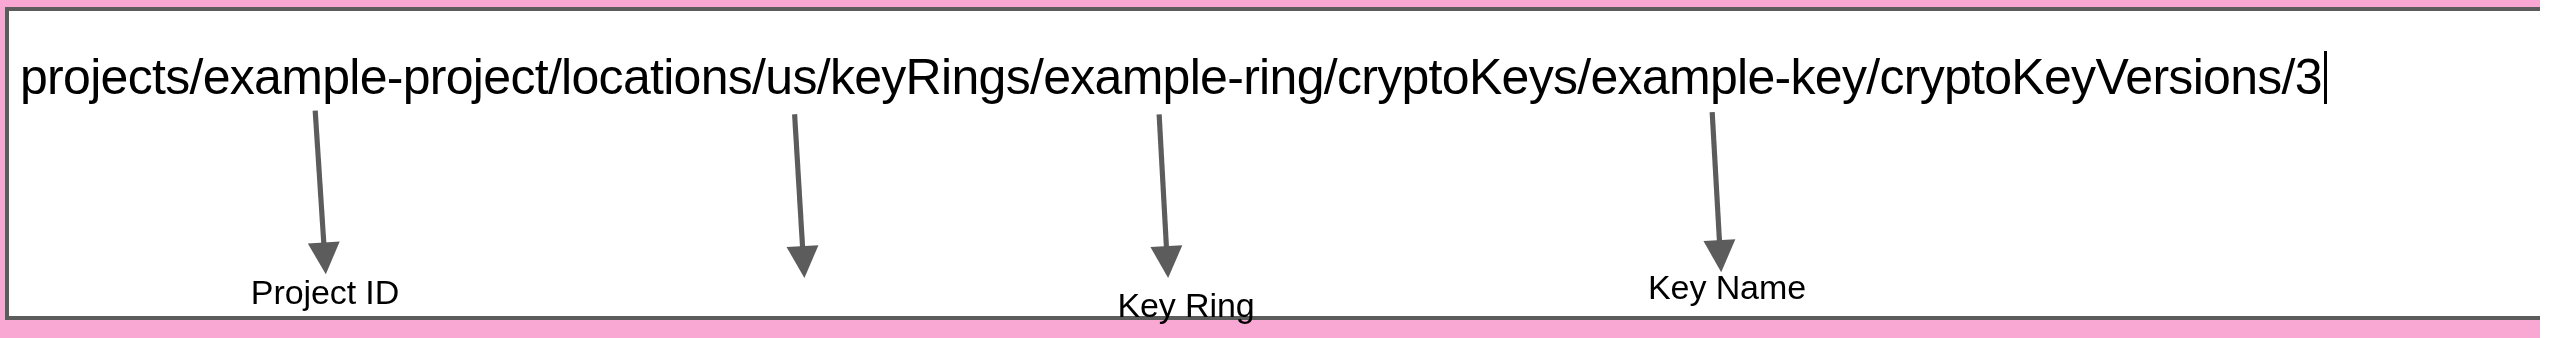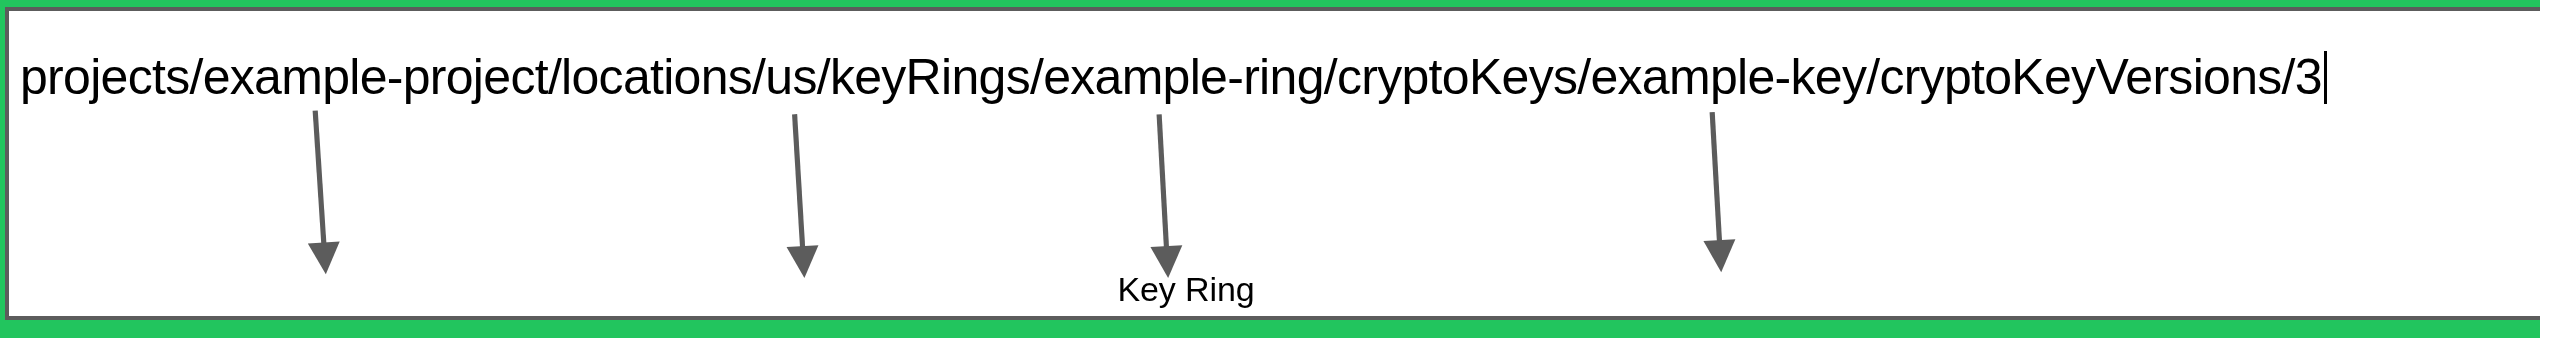--- a/index.html
+++ b/index.html
@@ -4,21 +4,21 @@
 <style>
   html, body {
     margin: 0;
     padding: 0;
     background: #ffffff;
   }
   #stage {
     position: relative;
     width: 2540px;
     height: 339px;
-    background: #22c55e;
+    background: #f9a8d4;
     overflow: hidden;
     font-family: "Liberation Sans", sans-serif;
   }
   
   #frame {
     position: absolute;
     left: 5.2px;
     top: 6.6px;
     width: 2559px;
     height: 313px;
@@ -94,19 +94,21 @@
 
     <line x1="428" y1="150" x2="441" y2="350" stroke="#5c5c5c" stroke-width="7" marker-end="url(#arrowhead)"></line>
 
     <line x1="1079" y1="155" x2="1091" y2="355" stroke="#5c5c5c" stroke-width="7" marker-end="url(#arrowhead)"></line>
 
     <line x1="1574" y1="155" x2="1585" y2="355" stroke="#5c5c5c" stroke-width="7" marker-end="url(#arrowhead)"></line>
 
     <line x1="2325" y1="152" x2="2336" y2="347" stroke="#5c5c5c" stroke-width="7" marker-end="url(#arrowhead)"></line>
   </svg>
 
+  <div class="ann-label" style="left:325px; top:275px;">Project ID</div>
 
 
-  <div class="ann-label" style="left:1186px; top:272px;">Key Ring</div>
+  <div class="ann-label" style="left:1186px; top:288px;">Key Ring</div>
 
+  <div class="ann-label" style="left:1727px; top:270px;">Key Name</div>
 
 </div>
 
 
 </body></html>

